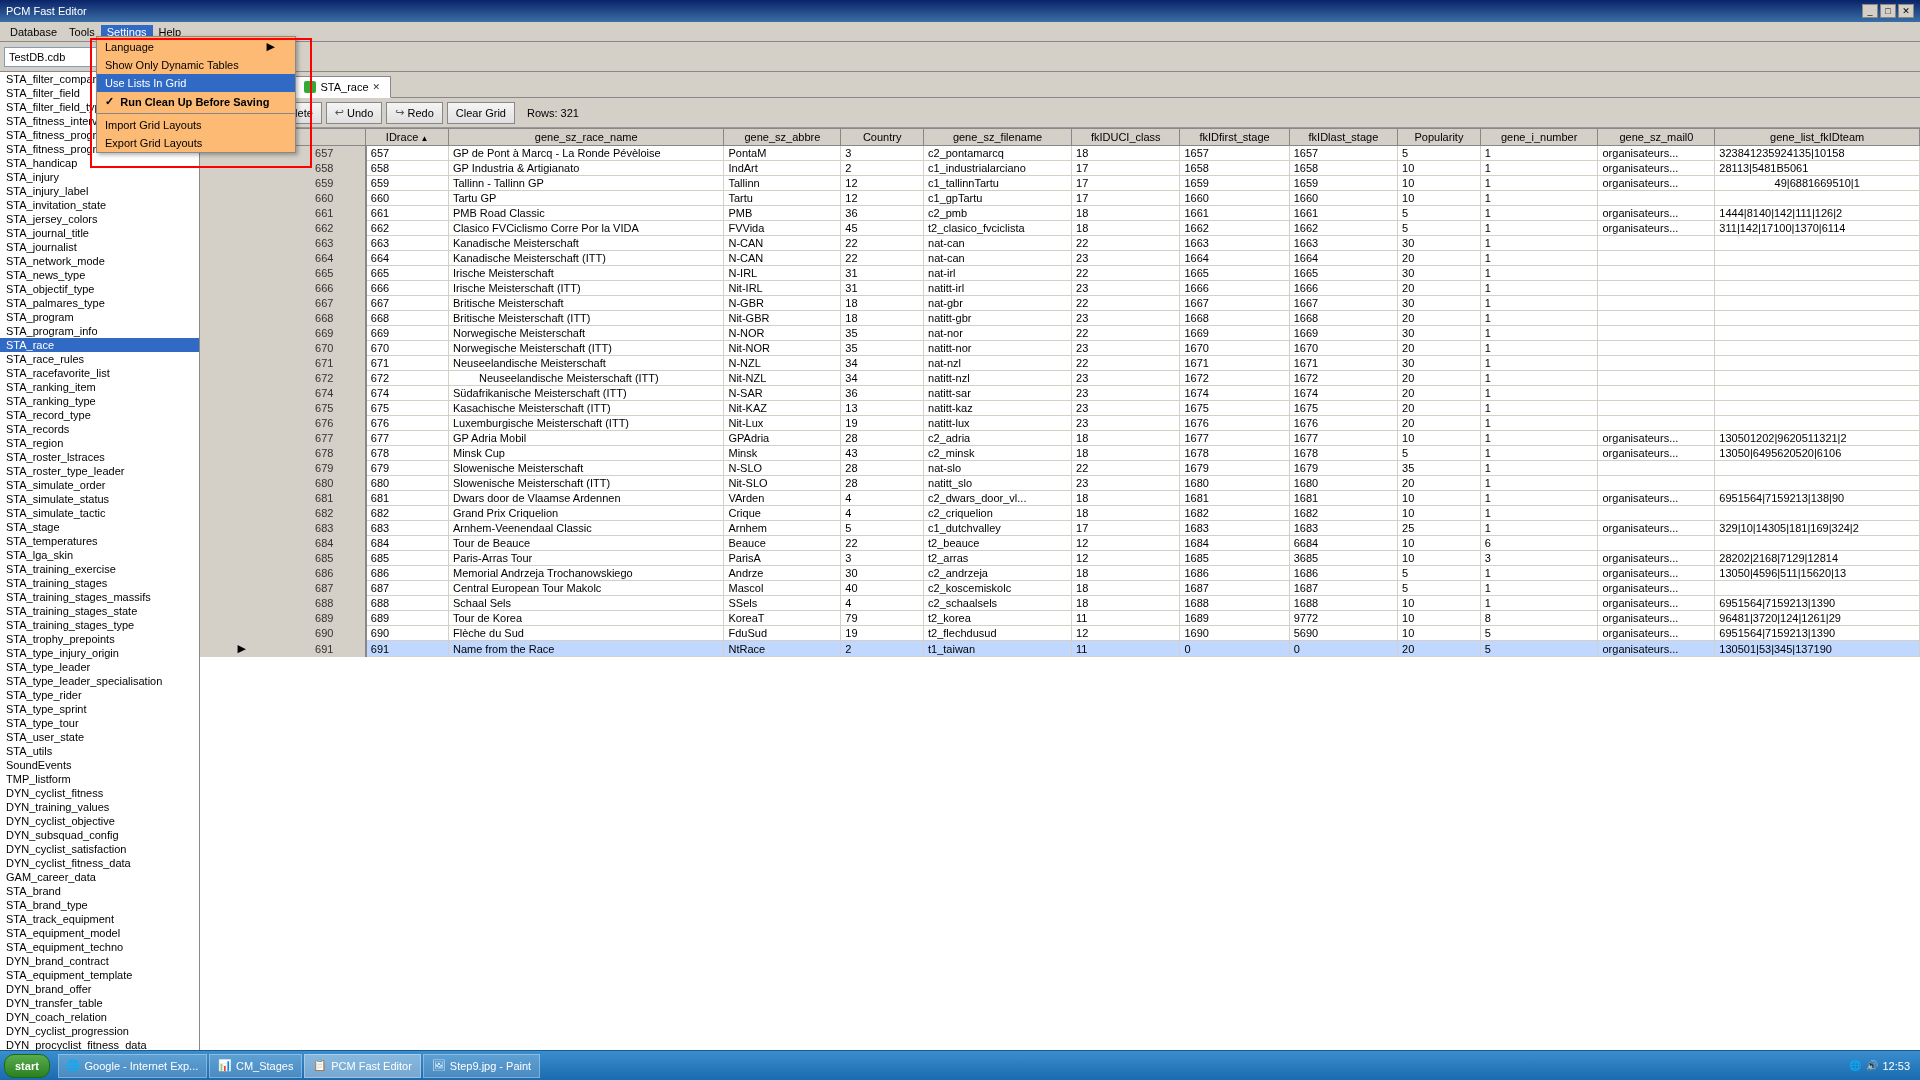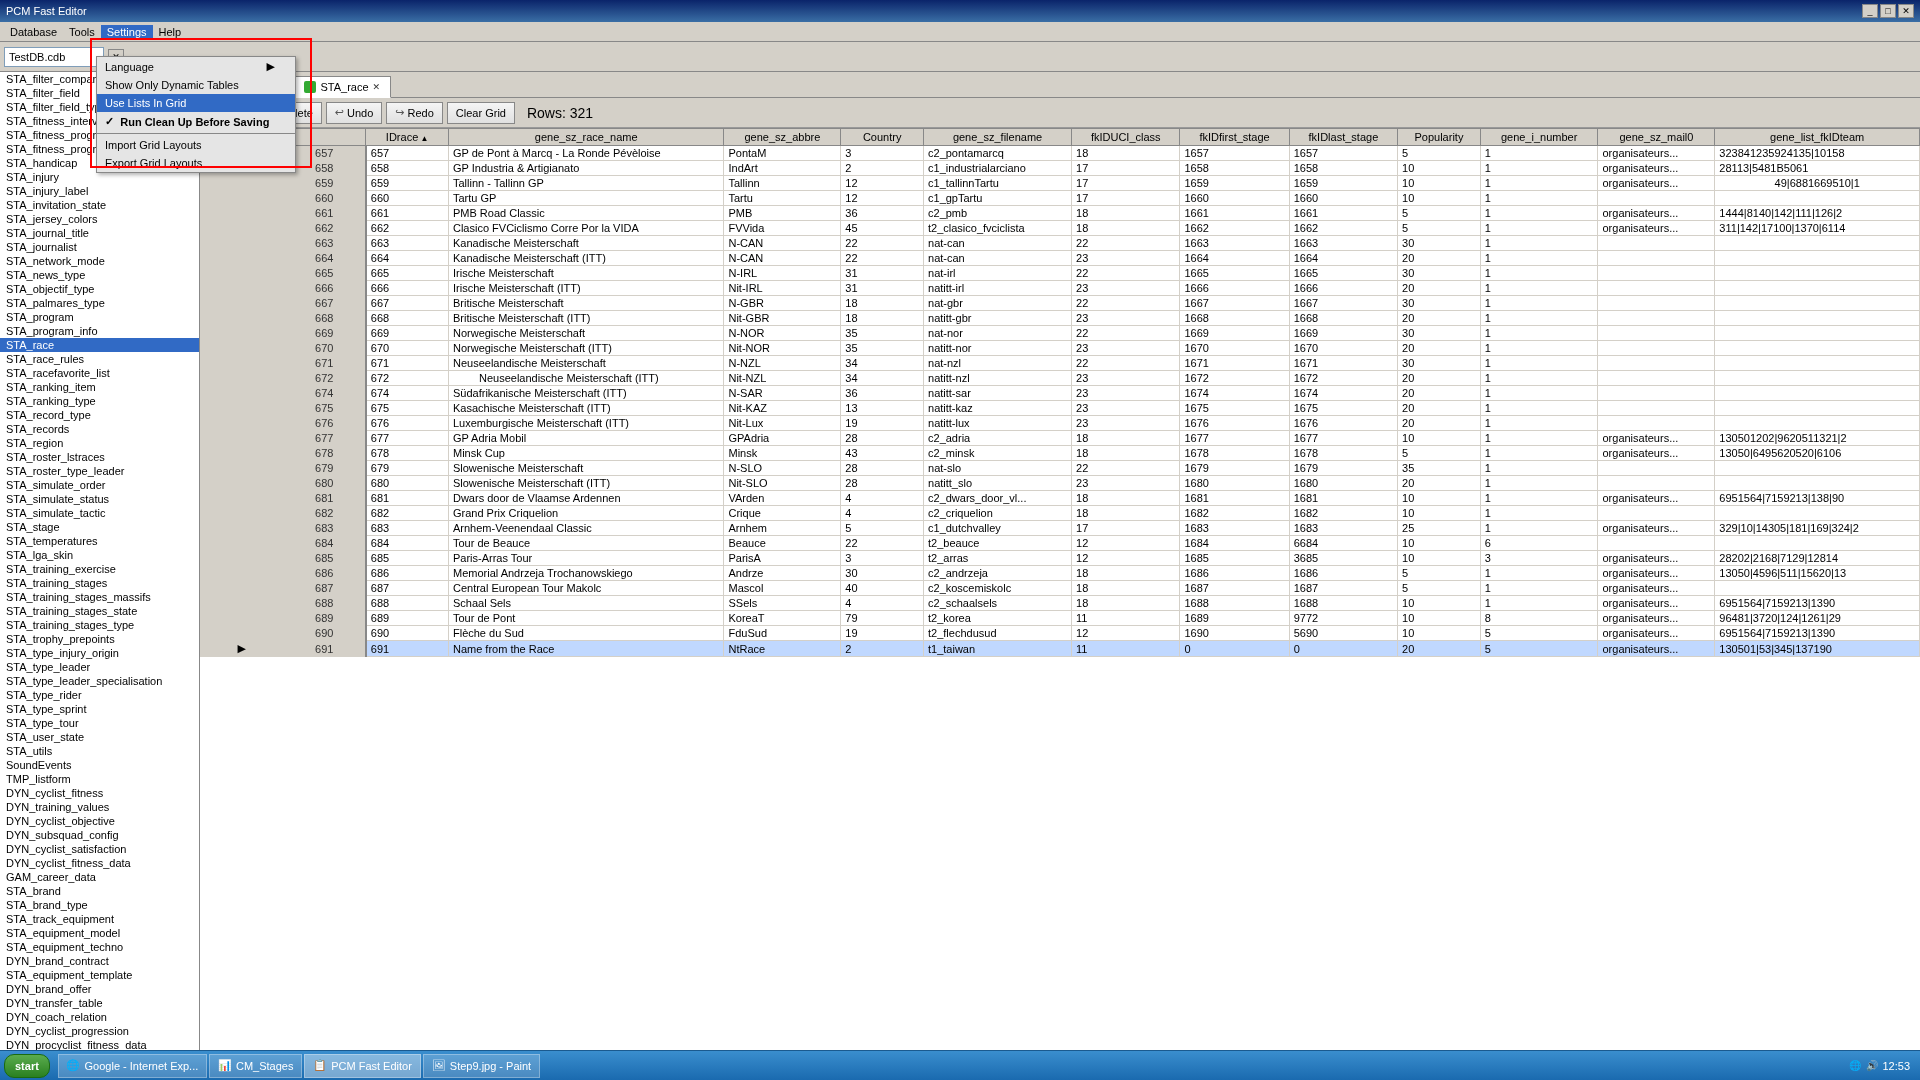--- a/index.html
+++ b/index.html
@@ -166,21 +166,21 @@
       height: 22px;
       display: flex;
       align-items: center;
       gap: 3px;
       font-size: 11px;
     }
     .btn-icon-add { color: green; font-weight: bold; }
     .btn-icon-del { color: red; }
     .btn-icon-undo { color: #555; }
     .btn-icon-redo { color: #555; }
-    .rows-info { margin-left: 8px; font-size: 14px; color: #000; }
+    .rows-info { margin-left: 8px; font-size: 11px; color: #000; }
 
     
     .filter-bar {
       background: #d4d0c8;
       padding: 3px 6px;
       display: flex;
       align-items: center;
       gap: 4px;
       border-bottom: 1px solid #999;
       height: 28px;
@@ -341,23 +341,23 @@
       margin-left: auto;
       display: flex;
       align-items: center;
       gap: 4px;
       padding-right: 6px;
     }
     .taskbar-icon { color: white; font-size: 10px; }
     .taskbar-time { color: white; font-size: 11px; }
     .dropdown-menu {
       position: absolute;
-      top: 56px;
+      top: 36px;
       left: 96px;
-      background: #e5e5e5;
+      background: #fdba74;
       border: 1px solid #888;
       box-shadow: 2px 2px 4px rgba(0,0,0,0.3);
       z-index: 600;
       min-width: 200px;
     }
     .dropdown-item {
       padding: 3px 20px 3px 8px;
       cursor: pointer;
       display: flex;
       align-items: center;
@@ -1059,21 +1059,21 @@
       <td>1688</td>
       <td>10</td>
       <td>1</td>
       <td style="max-width:120px;overflow:hidden;text-overflow:ellipsis;">organisateurs...</td>
       <td style="max-width:160px;overflow:hidden;text-overflow:ellipsis;">6951564|7159213|1390</td>
     </tr>
             <tr>
       <td class="row-arrow"></td>
       <td class="row-num">689</td>
       <td>689</td>
-      <td style="min-width:200px;">Tour de Pont</td>
+      <td style="min-width:200px;">Tour de Korea</td>
       <td>KoreaT</td>
       <td>79</td>
       <td>t2_korea</td>
       <td>11</td>
       <td>1689</td>
       <td>9772</td>
       <td>10</td>
       <td>8</td>
       <td style="max-width:120px;overflow:hidden;text-overflow:ellipsis;">organisateurs...</td>
       <td style="max-width:160px;overflow:hidden;text-overflow:ellipsis;">96481|3720|124|1261|29</td>

